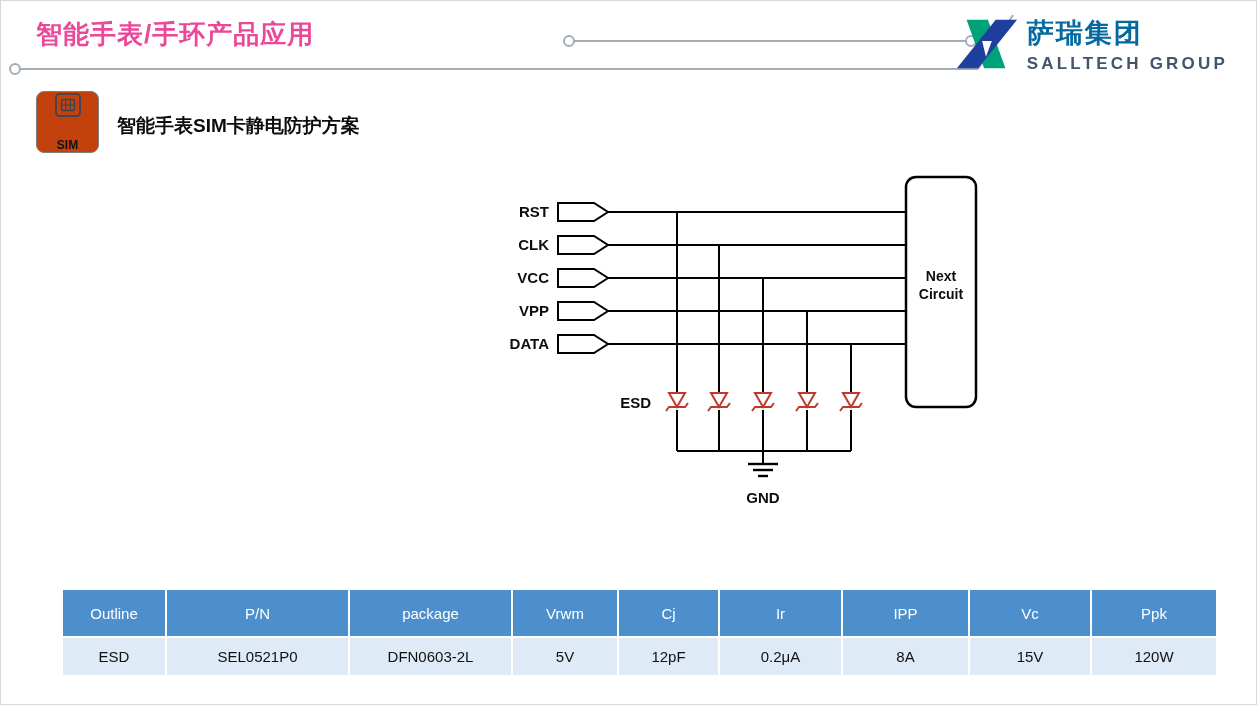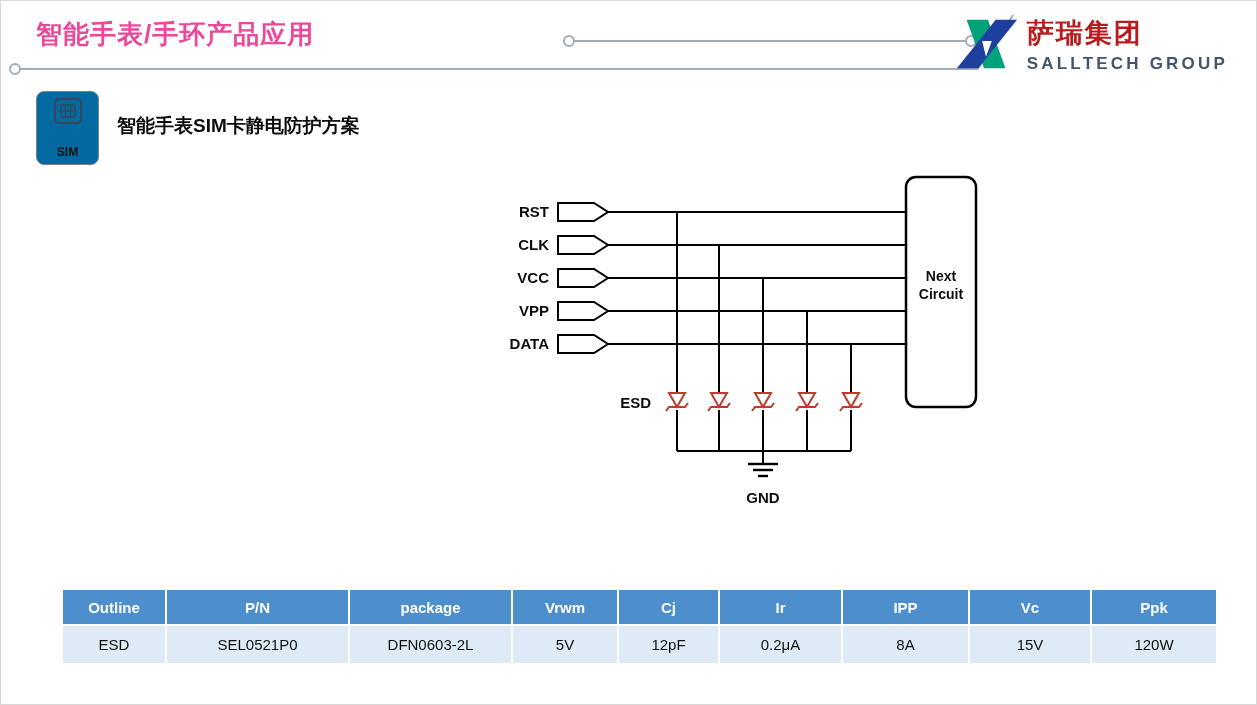--- a/index.html
+++ b/index.html
@@ -11,44 +11,44 @@
   }
   
   .page-title {
     position:absolute; left:35px; top:16px;
     font-size:26px; font-weight:bold; color:#ec4899; letter-spacing:1px;
   }
   .deco-svg { position:absolute; left:0; top:0; width:1257px; height:90px; pointer-events:none; }
   
   .logo { position:absolute; right:28px; top:14px; display:flex; align-items:center; gap:8px; }
   .logo-text { display:flex; flex-direction:column; align-items:flex-start; }
-  .logo-name { font-size:27px; font-weight:bold; color:#b91c1c; letter-spacing:2px; }
+  .logo-name { font-size:27px; font-weight:bold; color:#0369a1; letter-spacing:2px; }
   .logo-sub { font-size:17px; font-weight:bold; color:#44546a; letter-spacing:3.2px; margin-top:3px; }
   
   .sim-box {
-    position:absolute; left:35px; top:90px; width:63px; height:74px;
-    border:1.5px solid #7f7f7f; border-radius:8px; background:#0369a1;
+    position:absolute; left:35px; top:90px; width:63px; height:62px;
+    border:1.5px solid #7f7f7f; border-radius:8px; background:#c2410c;
     display:flex; flex-direction:column; align-items:center; justify-content:center; gap:20px;
   }
   .sim-label { font-size:12px; font-weight:bold; color:#111; }
   .section-title {
     position:absolute; left:116px; top:112px;
     font-size:19px; font-weight:bold; color:#0d0d0d;
   }
   
   .spec-note { position:absolute; left:120px; top:331px; font-size:15.5px; color:#111; line-height:29px; }
   
   .circuit { position:absolute; left:460px; top:155px; }
   
   .spec-table {
     position:absolute; left:60px; top:587px; width:1137px;
     border-collapse:separate; border-spacing:2px; table-layout:fixed;
     font-size:15px; text-align:center;
   }
-  .spec-table th { background:#4d8fcc; color:#ffffff; font-weight:bold; height:34px; }
+  .spec-table th { background:#4d8fcc; color:#ffffff; font-weight:normal; height:46px; }
   .spec-table td { background:#deeaf6; color:#111; height:37px; font-weight:normal; }
 </style>
 </head>
 <body>
 
 <div class="page">
 
   <svg class="deco-svg">
     <line x1="570" y1="40" x2="968" y2="40" stroke="#a3adb8" stroke-width="2"></line>
     <circle cx="568" cy="40" r="5" fill="#ffffff" stroke="#a3adb8" stroke-width="2"></circle>

